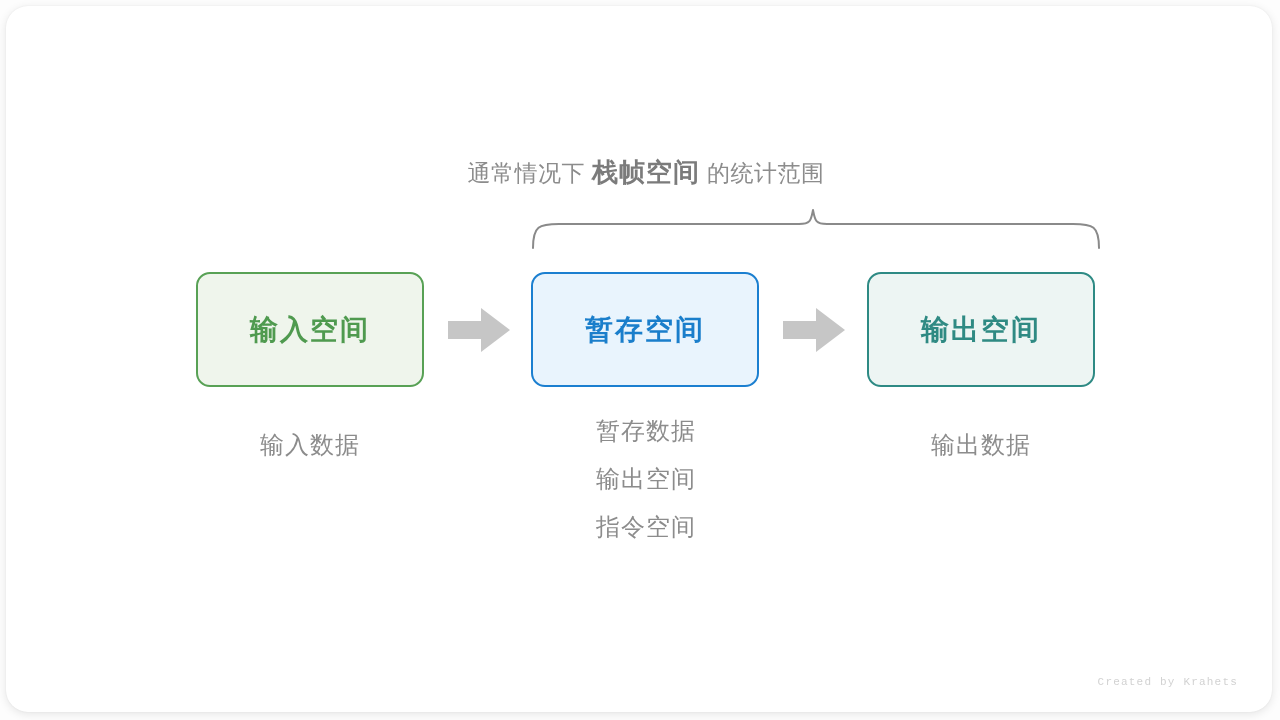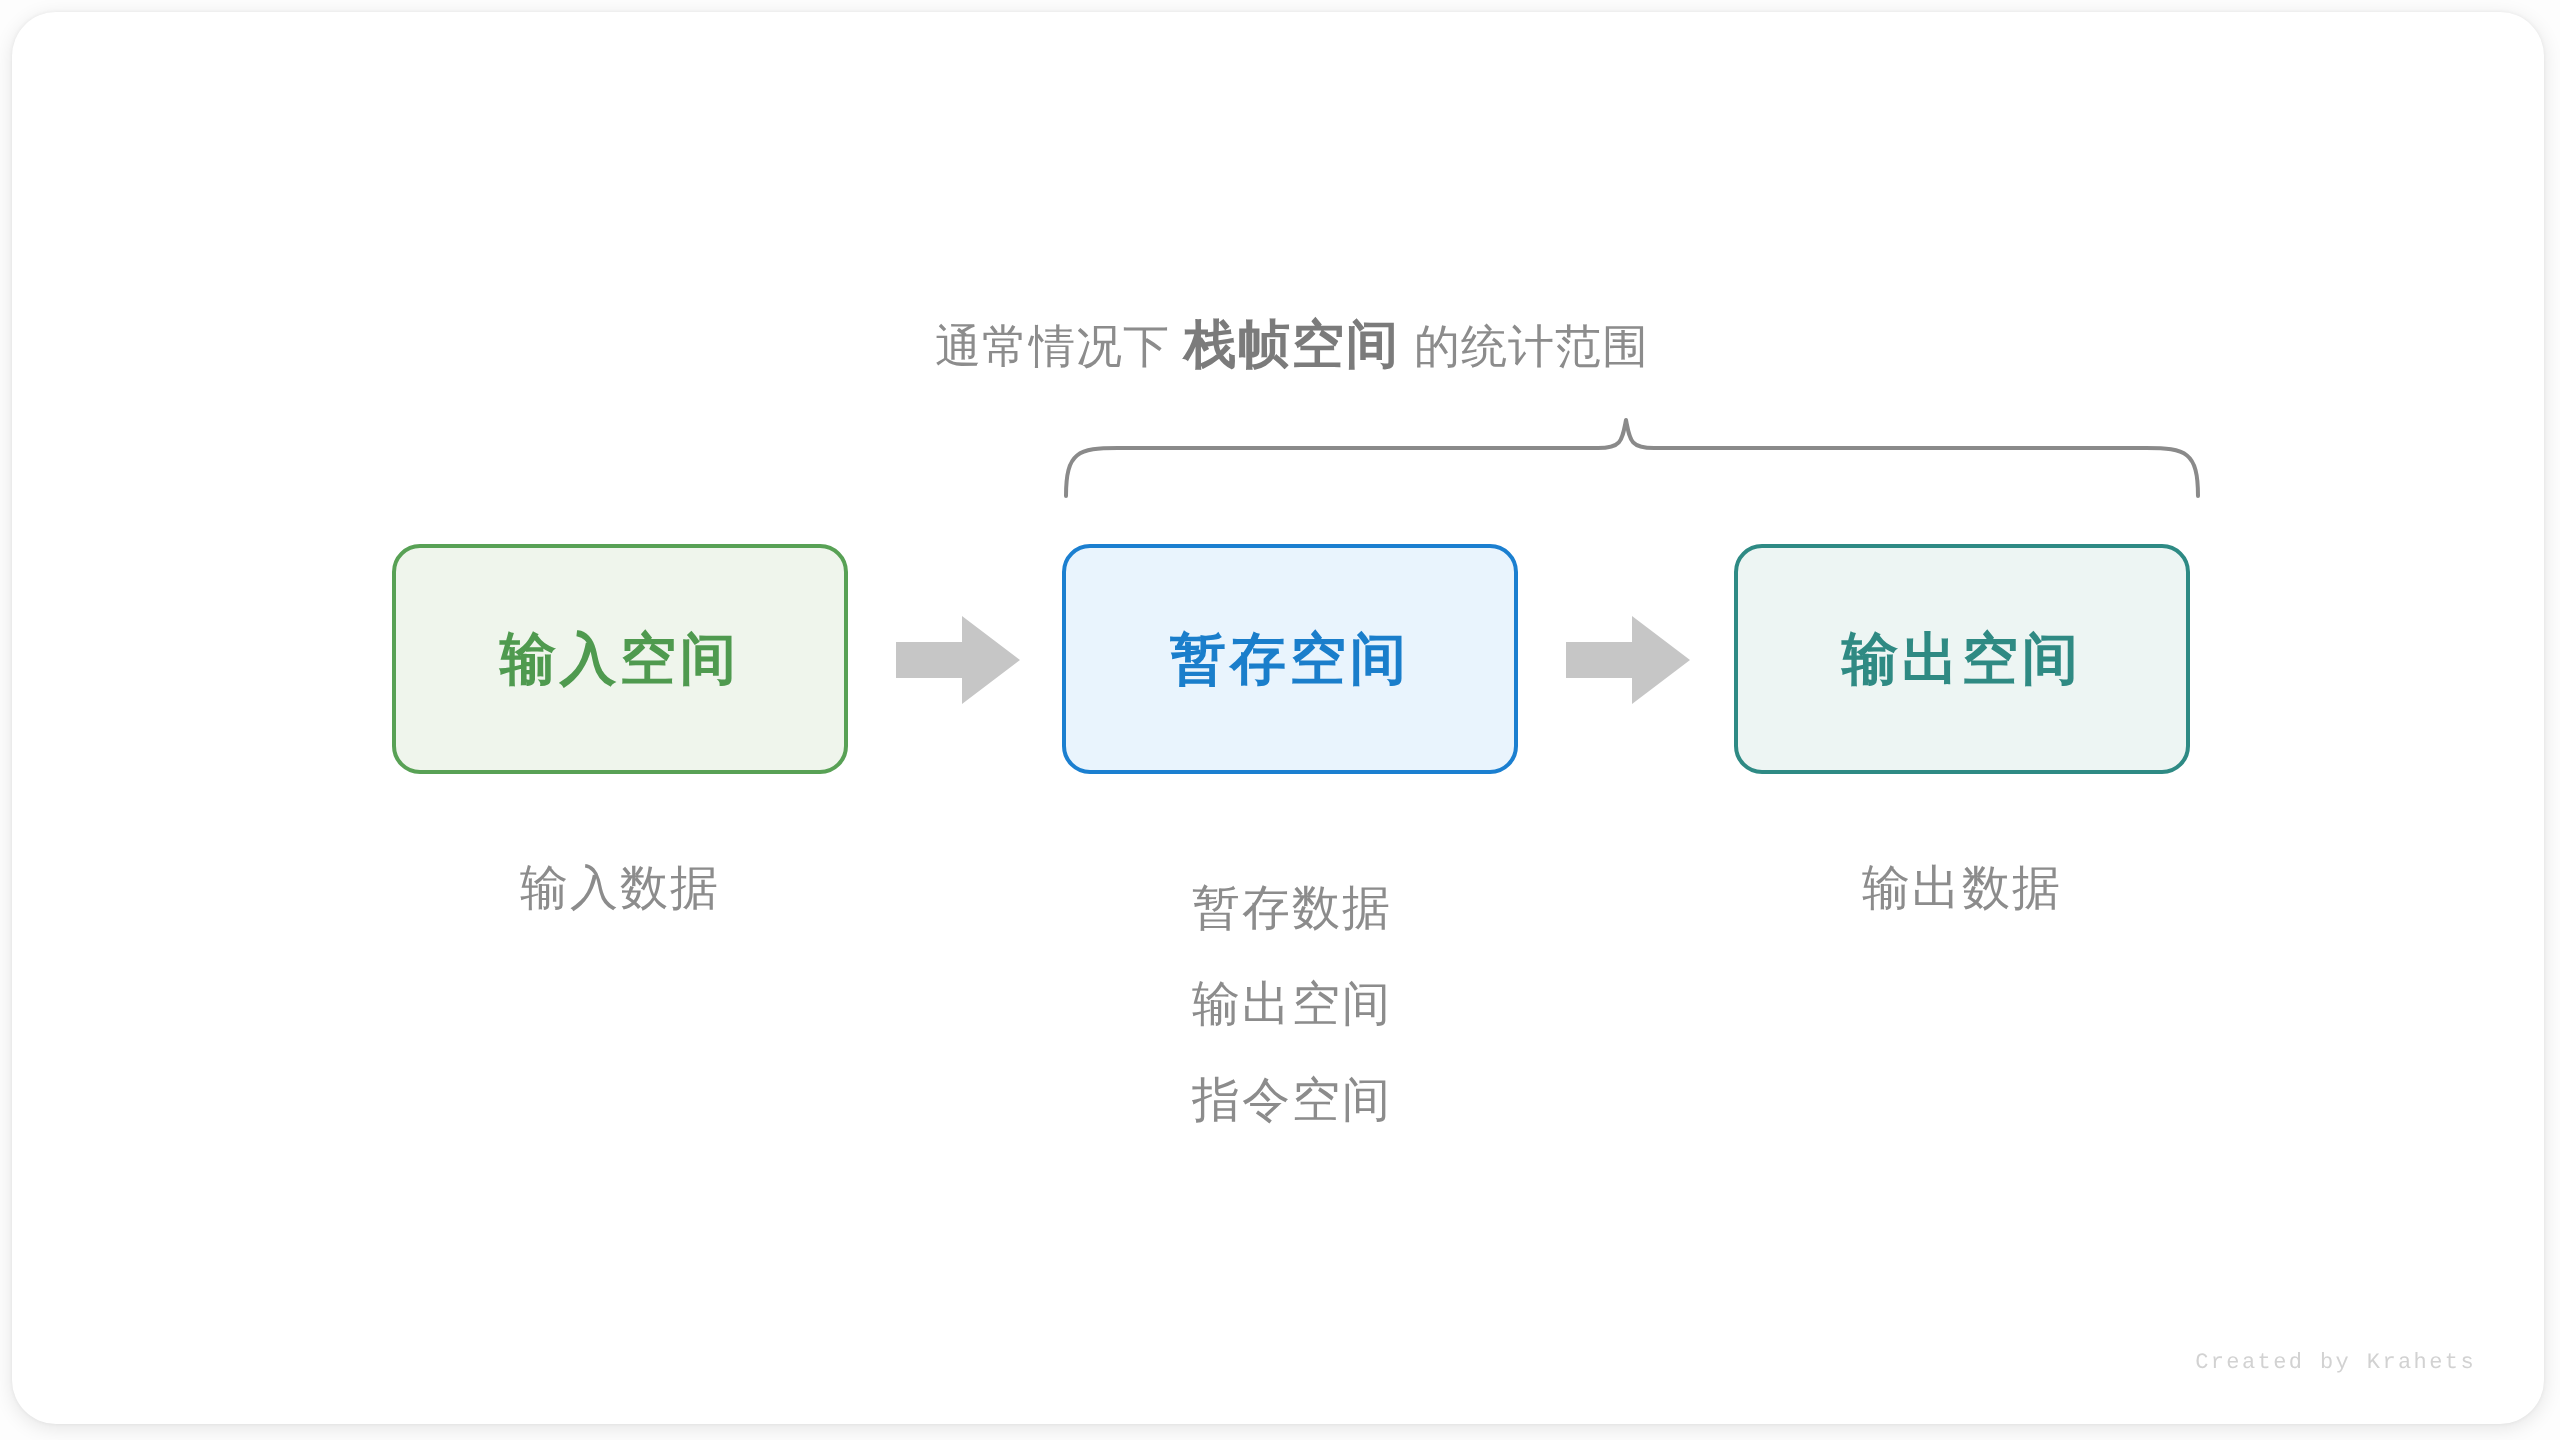--- a/index.html
+++ b/index.html
@@ -97,21 +97,21 @@
   .caption {
     position: absolute;
     width: 300px;
     text-align: center;
     color: #8c8c8c;
     font-size: 24px;
     line-height: 48px;
     letter-spacing: 1px;
   }
   #caption-input  { left: 154px; top: 415px; }
-  #caption-temp   { left: 490px; top: 425px; }
+  #caption-temp   { left: 490px; top: 401px; }
   #caption-output { left: 825px; top: 415px; }
 
   .caption-line { display: block; }
 
   
   .watermark {
     position: absolute;
     right: 34px;
     bottom: 24px;
     color: #d2d2d2;

